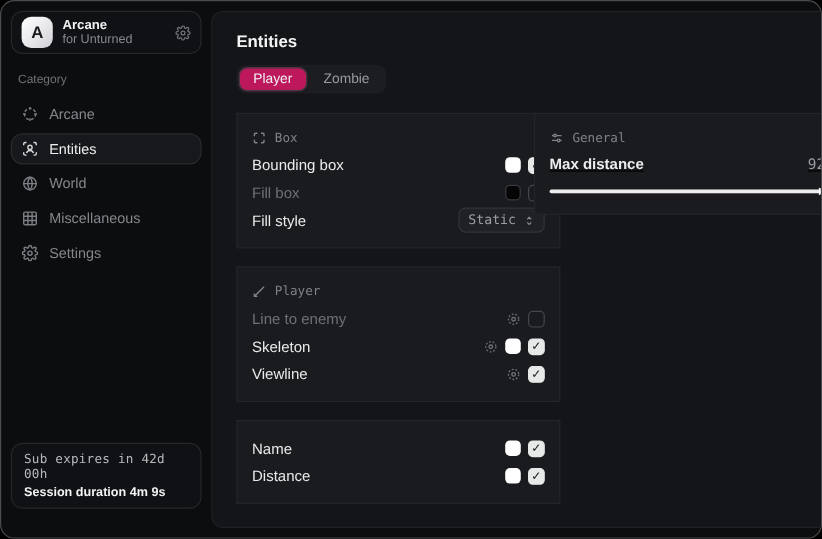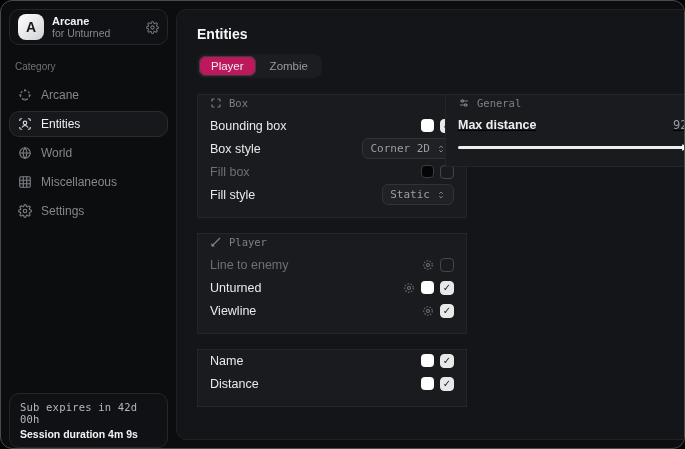--- a/index.html
+++ b/index.html
@@ -13,33 +13,33 @@
   .brand-text{flex:1;line-height:1.15;}
   .brand-name{color:#f2f3f4;font-size:11px;font-weight:bold;}
   .brand-sub{color:#85888d;font-size:10.5px;}
   .brand-gear{color:#6d7075;display:flex;}
   .category-label{color:#6f7277;font-size:10px;margin:16px 4px 10px 6px;}
   .nav{display:flex;flex-direction:column;gap:3px;}
   .nav-item{display:flex;align-items:center;gap:9px;padding:6px 8px;margin:0 0;border-radius:10px;color:#84878c;font-size:12px;border:1px solid transparent;cursor:pointer;height:26px;box-sizing:border-box;}
   .nav-item .nicon{display:flex;color:#7c7f84;}
   .nav-item.active{background:#17181b;border-color:#2a2b2f;color:#eef0f1;}
   .nav-item.active .nicon{color:#d7d8da;}
-  .footer-card{position:absolute;left:8px;right:8px;bottom:0;border:1px solid #26272b;background:#101114;border-radius:10px;padding:7px 10px;box-sizing:border-box;}
+  .footer-card{position:absolute;left:8px;right:8px;bottom:24px;border:1px solid #26272b;background:#101114;border-radius:10px;padding:7px 10px;box-sizing:border-box;}
   .sub-line{font-family:"DejaVu Sans Mono",monospace;font-size:10.5px;color:#b6b9bc;letter-spacing:.2px;}
   .sess-line{font-size:10.5px;color:#f2f3f4;font-weight:bold;margin-top:3px;}
 
   
   .main{flex:1;margin:8px 8px 8px 0;background:#141518;border:1px solid #202124;border-radius:10px;padding:12px 12px 12px 20px;box-sizing:border-box;position:relative;}
   .page-title{color:#f4f5f6;font-size:14px;font-weight:bold;margin-top:4px;}
   .tabs{display:inline-flex;background:#1c1d20;border-radius:8px;padding:2px;margin-top:12px;gap:2px;}
   .tab{font-size:11.5px;color:#979a9e;padding:4px 12px;border-radius:7px;cursor:pointer;}
   .tab.active{background:#be185d;color:#f0f1f2;box-shadow:0 0 0 1px #3a3b3f inset;}
   .columns{display:flex;gap:10px;margin-top:16px;align-items:flex-start;}
   .col{display:flex;flex-direction:column;gap:15px;width:238px;}
-  .card{background:#1a1b1e;border:1px solid #242529;border-radius:0;padding:0 12px 12px 12px;box-sizing:border-box;width:270px;}
+  .card{background:#1a1b1e;border:1px solid #242529;border-radius:0;padding:12px 12px 12px 12px;box-sizing:border-box;width:270px;}
   .card-header{display:flex;align-items:center;gap:7px;color:#7e8186;font-family:"DejaVu Sans Mono",monospace;font-size:10.5px;margin:2px 0 6px 0;}
   .card-header .hicon{display:flex;color:#7e8186;}
   .row{display:flex;align-items:center;justify-content:space-between;height:21px;}
   .row + .row{margin-top:2px;}
   .row-label{color:#e9eaeb;font-size:12.5px;}
   .row-label.dim{color:#6d7075;}
   .controls{display:flex;align-items:center;gap:6px;}
   .swatch{width:13px;height:13px;border-radius:4px;box-sizing:border-box;cursor:pointer;}
   .swatch.white{background:#ffffff;}
   .swatch.black{background:#050505;border:1px solid #3a3b3f;}
@@ -173,32 +173,20 @@
             <span>Box</span>
           </div>
           <div class="row">
             <span class="row-label">Bounding box</span>
             <span class="controls">
               <span class="swatch white"></span>
               <span class="checkbox checked">✓</span>
             </span>
           </div>
           <div class="row">
-            <span class="row-label">Box style</span>
-            <span class="dropdown">
-              <span>Corner 2D</span>
-              <span class="dicon">
-                <svg width="10" height="10" viewBox="0 0 24 24" fill="none" stroke="currentColor" stroke-width="2.4">
-                    <path d="M8 9l4-4 4 4"></path>
-                    <path d="M8 15l4 4 4-4"></path>
-                  </svg>
-              </span>
-            </span>
-          </div>
-          <div class="row">
             <span class="row-label dim">Fill box</span>
             <span class="controls">
               <span class="swatch black"></span>
               <span class="checkbox">✓</span>
             </span>
           </div>
           <div class="row">
             <span class="row-label">Fill style</span>
             <span class="dropdown">
               <span>Static</span>
@@ -228,21 +216,21 @@
               <span class="gear-btn">
                 <svg width="12" height="12" viewBox="0 0 24 24" fill="none" stroke="currentColor" stroke-width="2.2">
                     <circle cx="12" cy="12" r="3"></circle>
                     <circle cx="12" cy="12" r="8.5" stroke-dasharray="3 3"></circle>
                   </svg>
               </span>
               <span class="checkbox">✓</span>
             </span>
           </div>
           <div class="row">
-            <span class="row-label">Unturned</span>
+            <span class="row-label">Skeleton</span>
             <span class="controls">
               <span class="gear-btn">
                 <svg width="12" height="12" viewBox="0 0 24 24" fill="none" stroke="currentColor" stroke-width="2.2">
                     <circle cx="12" cy="12" r="3"></circle>
                     <circle cx="12" cy="12" r="8.5" stroke-dasharray="3 3"></circle>
                   </svg>
               </span>
               <span class="swatch white"></span>
               <span class="checkbox checked">✓</span>
             </span>

